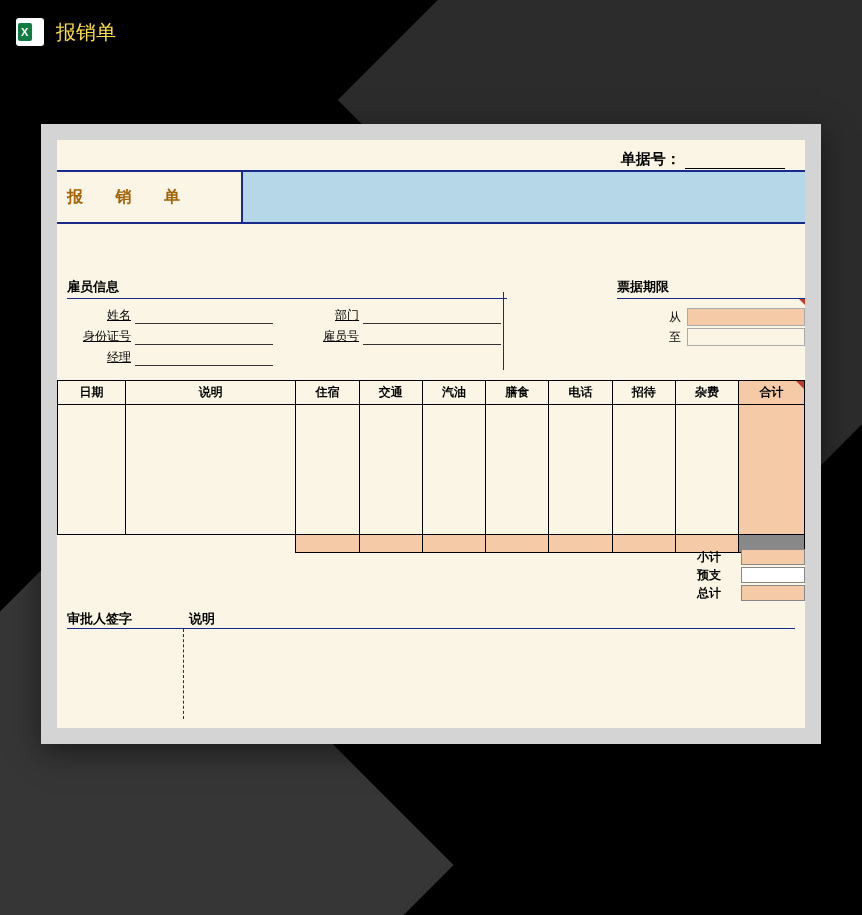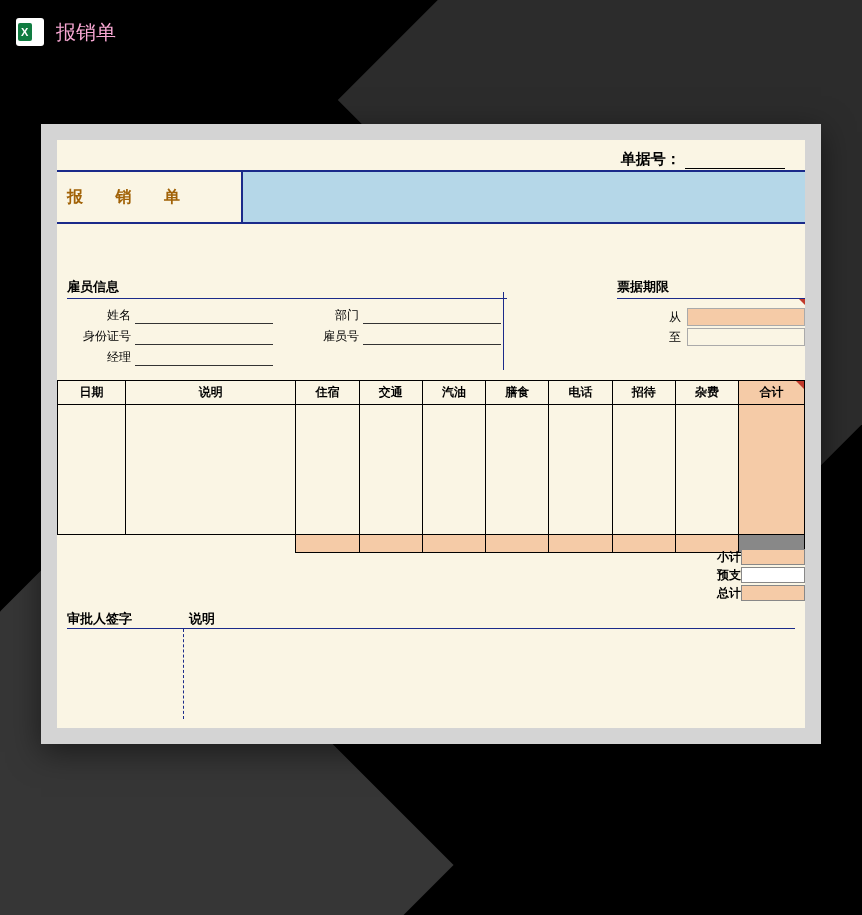--- a/index.html
+++ b/index.html
@@ -52,21 +52,21 @@
 }
 .excel-icon::after {
   content: 'X';
   position: absolute;
   left: 5px;
   color: #fff;
   font-size: 11px;
   font-weight: bold;
 }
 .header-title {
-  color: #f9a8d4;
+  color: #fde047;
   font-size: 20px;
   font-weight: 400;
 }
 .doc-outer {
   position: relative;
   z-index: 2;
   margin: 60px auto 0;
   width: 780px;
   height: 620px;
   background: #d4d4d4;
@@ -146,20 +146,21 @@
   font-size: 13px;
   font-weight: bold;
   border-bottom: 1.5px solid #1a2a8a;
   padding-bottom: 2px;
 }
 .emp-grid {
   display: grid;
   grid-template-columns: 1fr 1fr;
   gap: 4px 28px;
   padding: 8px 6px 0;
+  text-decoration: underline;
 }
 .field {
   display: flex;
   align-items: flex-end;
   font-size: 12px;
 }
 .field-label {
   text-align: right;
   width: 58px;
   font-weight: 500;
@@ -254,21 +255,21 @@
 }
 .summary-row {
   display: flex;
   height: 18px;
   align-items: center;
 }
 .summary-label {
   width: 56px;
   text-align: right;
   font-weight: bold;
-  padding-right: 0;
+  padding-right: 20px;
 }
 .summary-cell {
   flex: 1;
   height: 16px;
   background: #f5cba7;
   border: 1px solid #888;
 }
 .summary-cell.white { background: #fff; }
 .approver-section {
   position: absolute;

